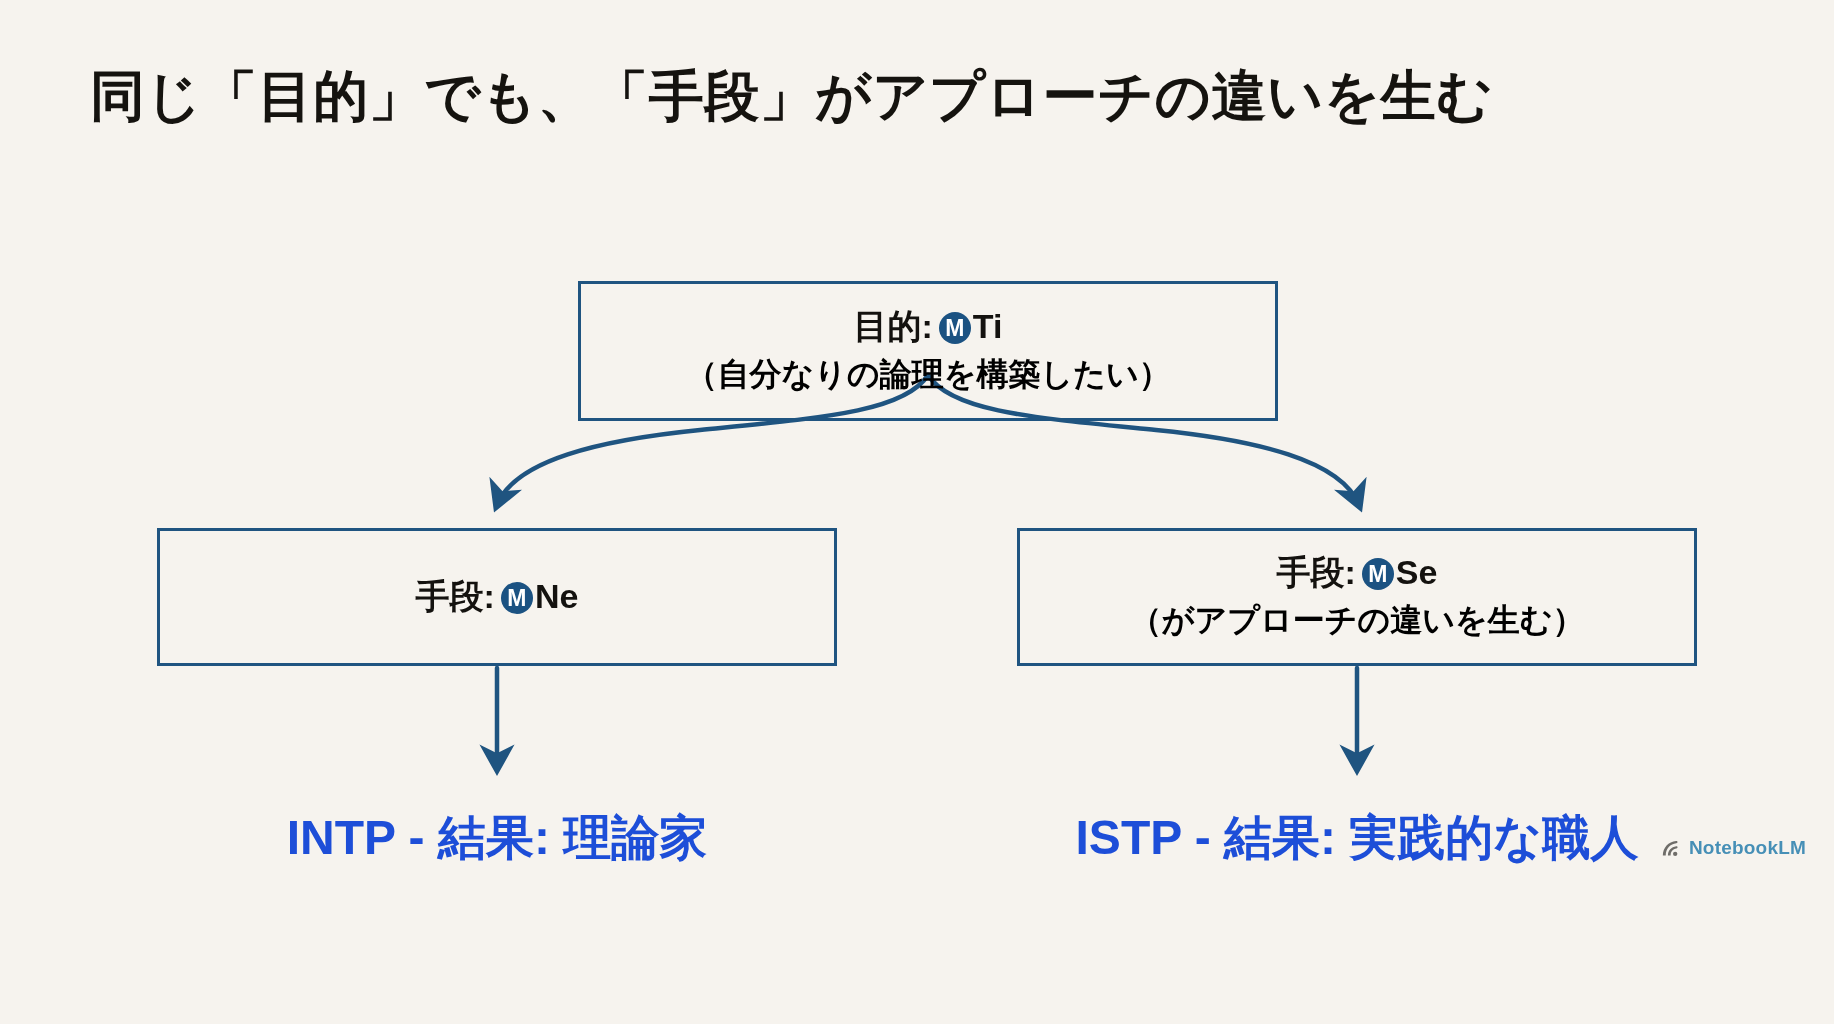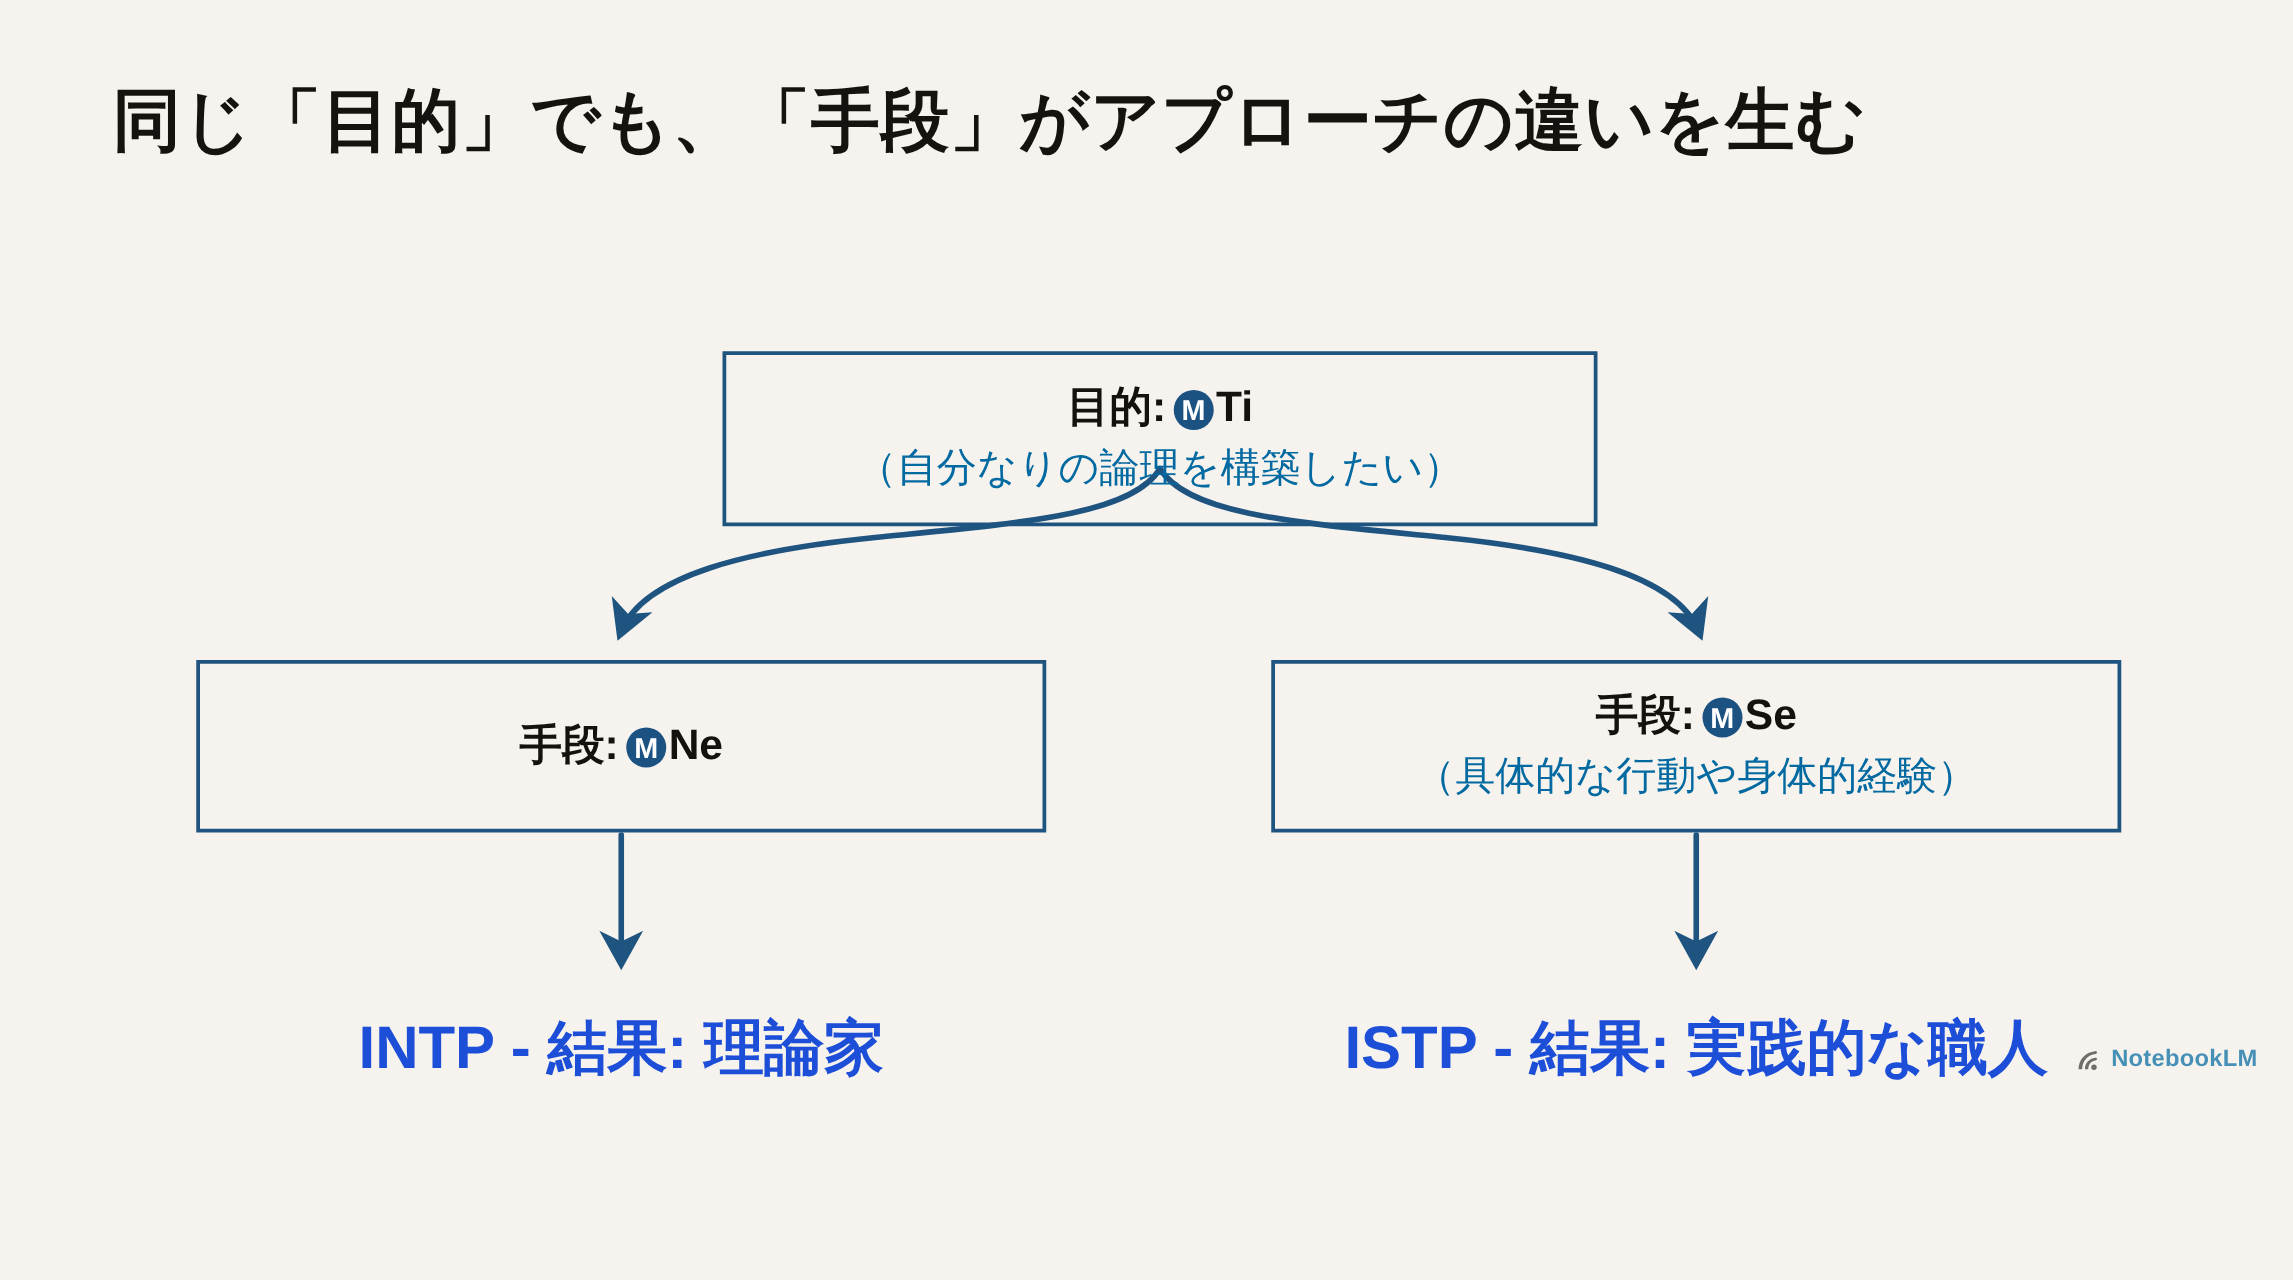--- a/index.html
+++ b/index.html
@@ -64,22 +64,22 @@
     color: #14120f;
     line-height: 1.22;
     display: flex;
     align-items: center;
     justify-content: center;
     gap: 0px;
     white-space: nowrap;
   }
   .node-box .node-sub {
     font-size: 32px;
-    font-weight: 400;
-    color: #0369a1;
+    font-weight: 700;
+    color: #000000;
     line-height: 1.3;
     margin-top: 6px;
     white-space: nowrap;
   }
 
   #box-goal {
     left: 578px;
     top: 233px;
     width: 700px;
     height: 140px;
@@ -198,21 +198,21 @@
       <span>Ne</span>
     </div>
   </div>
 
   <div class="node-box" id="box-means-right">
     <div class="node-head">
       <span>手段:</span>
       <span class="m-badge">M</span>
       <span>Se</span>
     </div>
-    <div class="node-sub">（具体的な行動や身体的経験）</div>
+    <div class="node-sub">（がアプローチの違いを生む）</div>
   </div>
 
   <div class="result-label" id="result-left">INTP - 結果: 理論家</div>
 
   <div class="result-label" id="result-right">ISTP - 結果: 実践的な職人</div>
 
   <div class="watermark">
     <svg class="wm-logo" width="22" height="20" viewBox="0 0 24 22">
       <path d="M3 19.2 C3 10.5 9.2 4 17.6 3.2 C18.6 3.1 19.2 3.6 19.2 4.4 C19.2 5.1 18.7 5.6 17.9 5.7 C11.2 6.4 6.2 11.6 6.2 19.2 Z" fill="#3c3a36"></path>
       <path d="M8.6 19.2 C8.6 13.9 12.3 9.8 17.8 9.1 C18.7 9.0 19.2 9.5 19.2 10.2 C19.2 10.9 18.7 11.4 18.0 11.5 C13.9 12.1 11.6 14.9 11.6 19.2 Z" fill="#3c3a36"></path>

